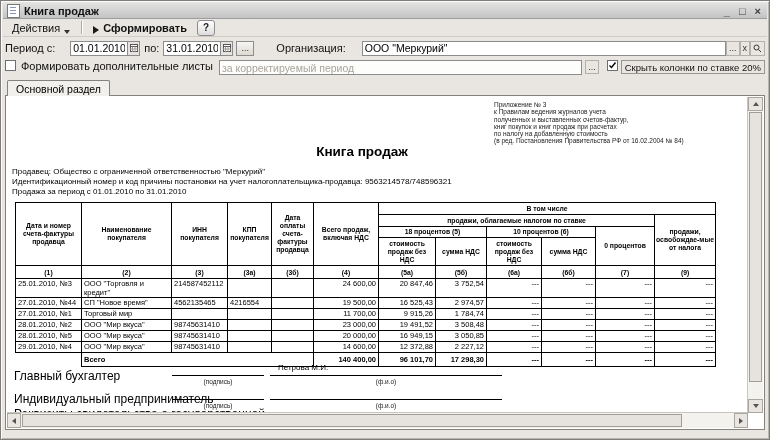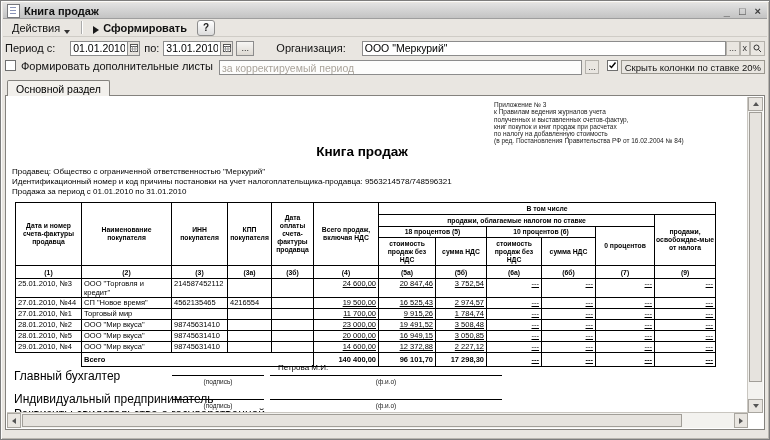--- a/index.html
+++ b/index.html
@@ -57,21 +57,21 @@
 
   
   .appendix{position:absolute;left:487px;top:4px;width:240px;font-size:6.5px;line-height:7.3px;color:#222;}
   .doc-title{position:absolute;left:5px;top:47px;width:700px;text-align:center;font-size:13.5px;font-weight:bold;}
   .sellerblock{position:absolute;left:5px;top:70px;font-size:8px;line-height:9.8px;}
 
   table.report{position:absolute;left:8px;top:105px;border-collapse:collapse;table-layout:fixed;width:700px;font-size:7.5px;}
   .report th,.report td{border:1px solid #000;padding:0 2px;overflow:hidden;}
   .report thead th{font-size:6.8px;font-weight:bold;text-align:center;vertical-align:middle;line-height:8px;padding:1px 1px;}
   .report tbody td{vertical-align:top;line-height:8.6px;padding-top:1px;}
-  .report tbody td:nth-child(n+6){text-align:right;text-decoration:underline;}
+  .report tbody td:nth-child(n+6){text-align:right;}
   .report .nums th{height:10px;line-height:9px;}
   .report .total-row td{font-weight:bold;height:12px;vertical-align:middle;}
   .report .total-row .no-border{border:none;border-top:1px solid #000;}
   .report .total-label{text-align:left;}
   .report .tr-right{text-align:right;}
 
   .sig-label{position:absolute;font-size:12px;}
   .sig-line{position:absolute;border-bottom:1px solid #000;font-size:8px;padding-left:8px;box-sizing:border-box;}
   .sig-cap{position:absolute;font-size:6.5px;text-align:center;color:#222;}
 </style>

